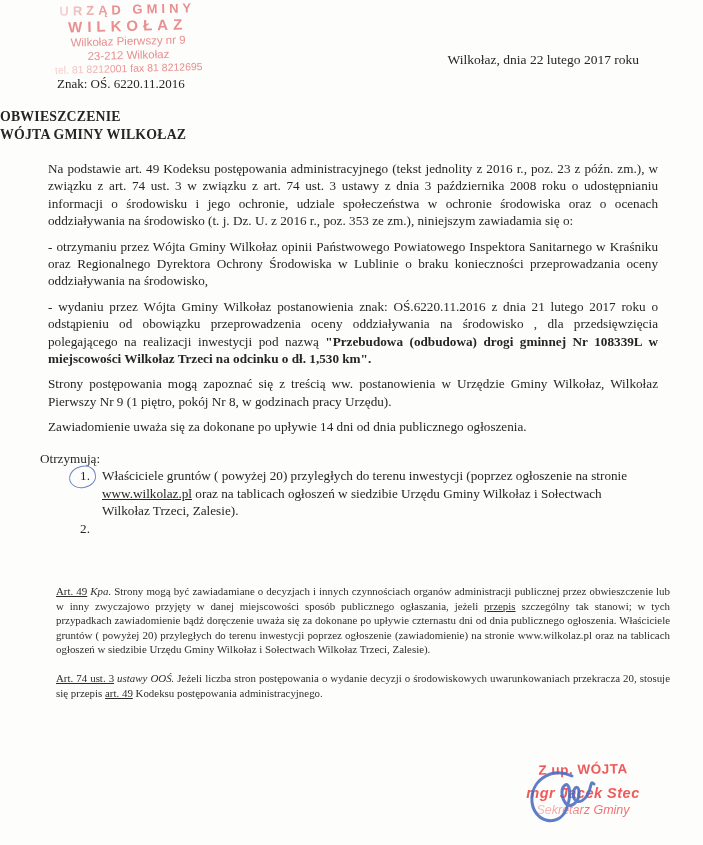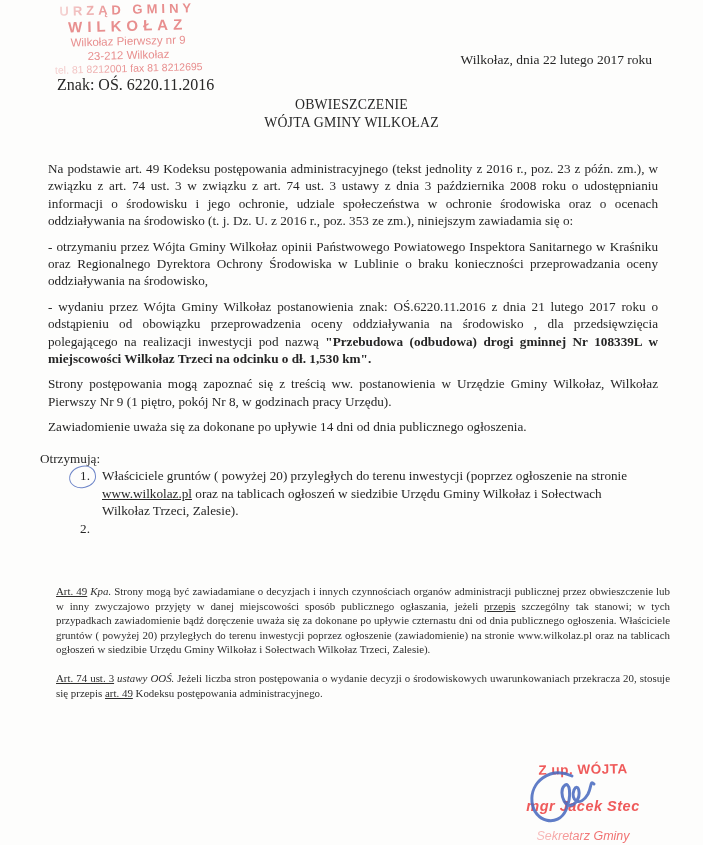--- a/index.html
+++ b/index.html
@@ -34,34 +34,34 @@
   .office-stamp .s3 { font-size: 11.5px; }
   .office-stamp .s4 { font-size: 11.5px; }
   .office-stamp .s5 {
     font-size: 10.5px;
     -webkit-mask-image: linear-gradient(90deg, rgba(0,0,0,.25) 0%, rgba(0,0,0,.45) 25%, #000 50%);
             mask-image: linear-gradient(90deg, rgba(0,0,0,.25) 0%, rgba(0,0,0,.45) 25%, #000 50%);
   }
 
   .date-line {
     position: absolute;
-    top: 52px; right: 51px;
+    top: 52px; right: 64px;
     font-size: 13.5px;
   }
   .reference {
     position: absolute;
     top: 76px; left: 57px;
-    font-size: 16px;
+    font-size: 13px;
   }
 
   .doc-title {
     position: absolute;
-    top: 96px; left: 0; width: 100%;
-    text-align: center;
-    font-weight: normal;
+    top: 108px; left: 0; width: 100%;
+    text-align: left;
+    font-weight: bold;
     font-size: 13.8px;
     line-height: 17.5px;
     letter-spacing: .2px;
   }
 
   .body-text {
     position: absolute;
     top: 152px; left: 40px; width: 626px;
     font-size: 13.2px;
     line-height: 17.4px;
@@ -106,23 +106,23 @@
 
   
   .signature {
     position: absolute;
     top: 762px; left: 498px; width: 170px;
     text-align: center;
     color: #ef5a5a;
     font-family: "Liberation Sans", sans-serif;
   }
   .sig-authority { font-size: 13.5px; font-weight: bold; letter-spacing: .5px; transform: rotate(-1deg); }
-  .sig-name { font-size: 14.5px; font-weight: bold; font-style: italic; margin-top: 21px; letter-spacing: .5px; }
+  .sig-name { font-size: 14.5px; font-weight: bold; font-style: italic; margin-top: 8px; letter-spacing: .5px; }
   .sig-title {
-    font-size: 12.5px; font-style: italic; margin-top: 15px; opacity: .85;
+    font-size: 12.5px; font-style: italic; margin-top: 2px; opacity: .85;
     -webkit-mask-image: linear-gradient(90deg, rgba(0,0,0,.2) 0%, rgba(0,0,0,.5) 28%, #000 55%);
             mask-image: linear-gradient(90deg, rgba(0,0,0,.2) 0%, rgba(0,0,0,.5) 28%, #000 55%);
   }
   .ink-signature {
     position: absolute;
     left: 22px; top: 2px;
     pointer-events: none;
   }
 </style>
 </head>

